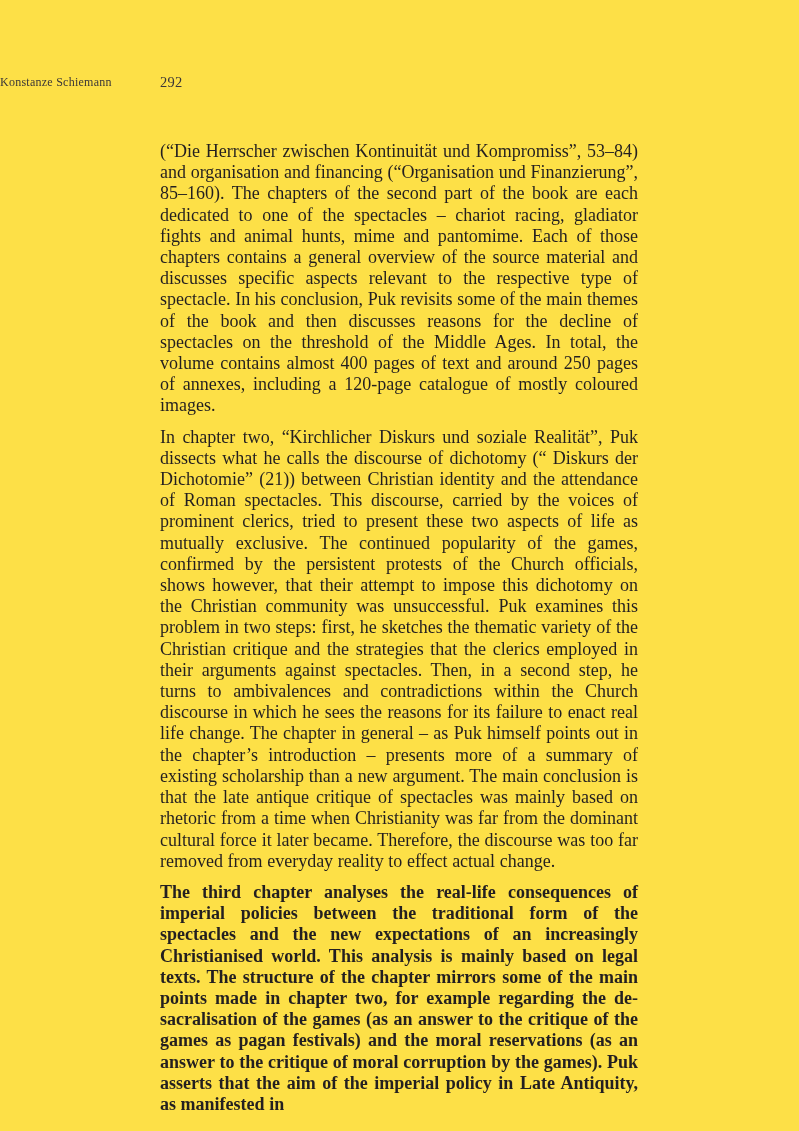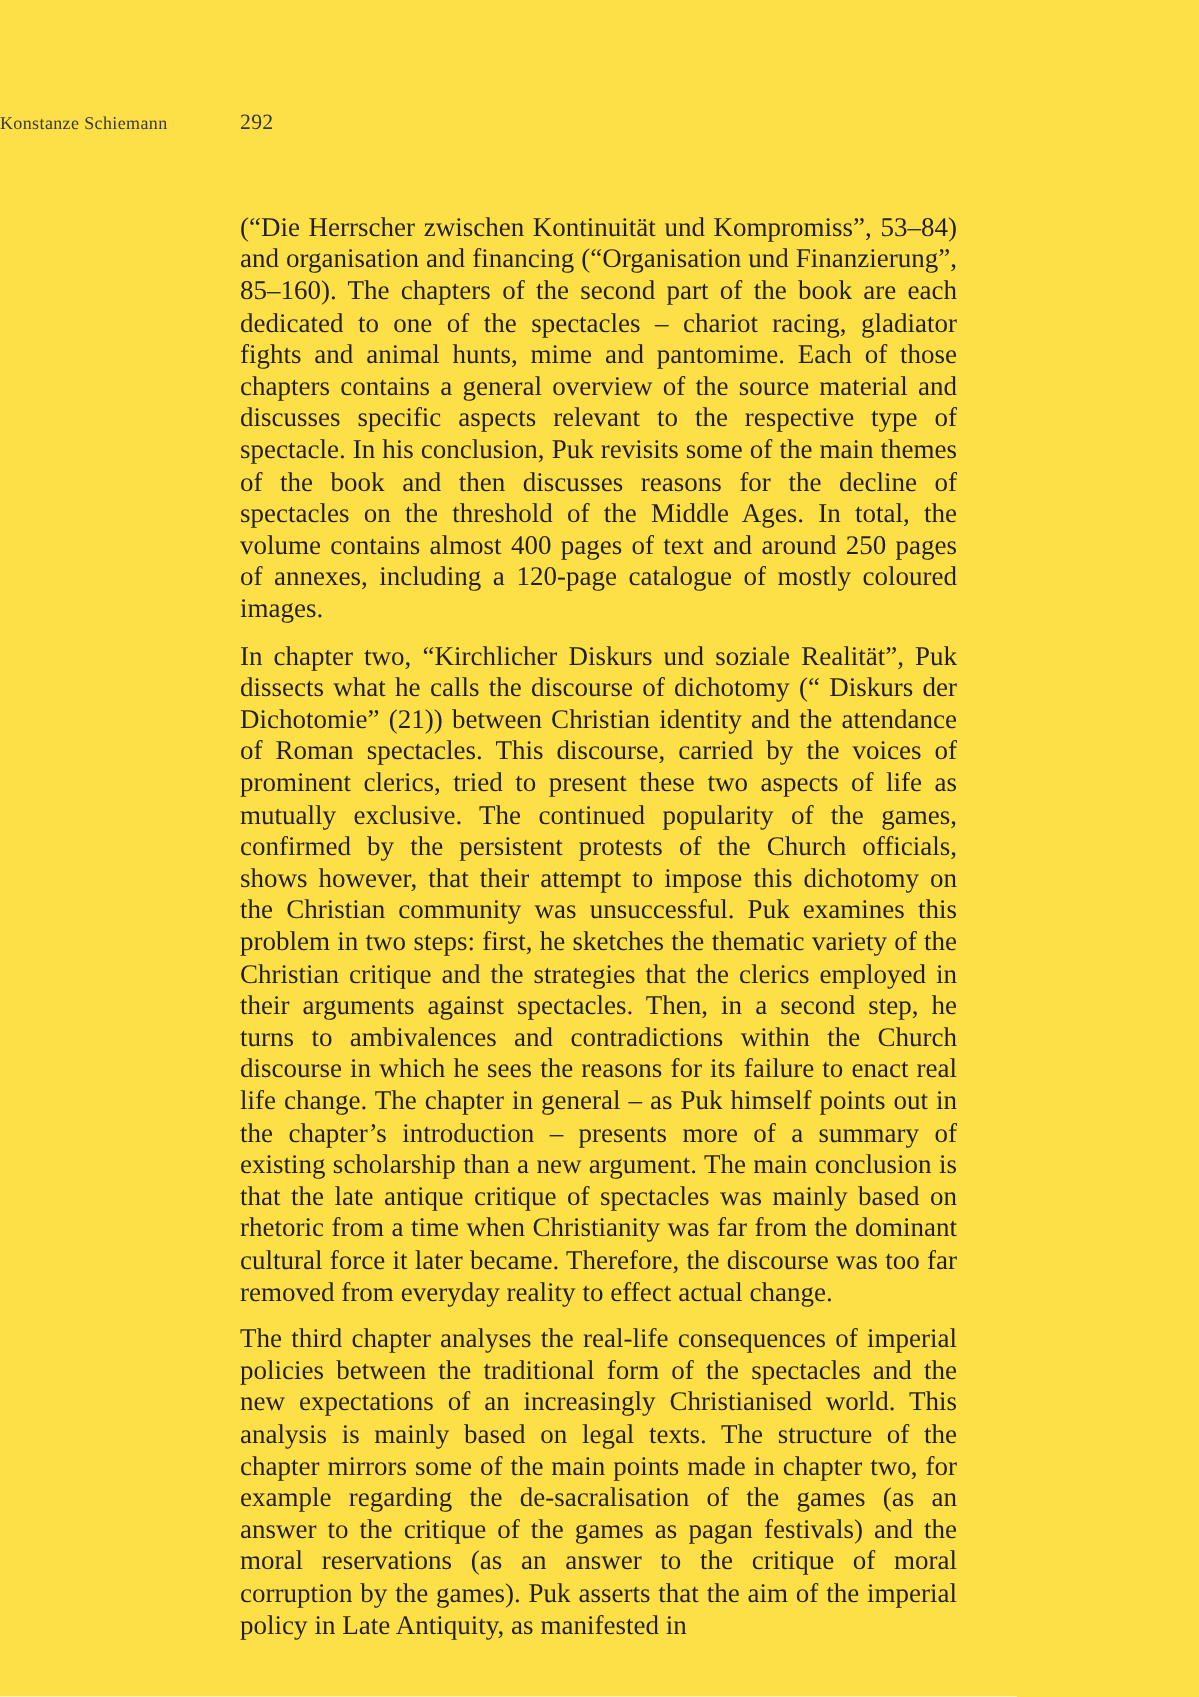--- a/index.html
+++ b/index.html
@@ -68,20 +68,21 @@
     line-height: 21.2px;
     text-align: justify;
     text-justify: inter-word;
     color: #231f20;
     hyphens: manual;
     word-spacing: 0.1px;
   }
 
   .para:last-child {
     margin-bottom: 0;
+    font-weight: bold;
   }
 </style>
 </head>
 <body>
 
 <div class="page">
 
   <div class="running-head">
     <div class="folio">292</div>
     <div class="head-title">Konstanze Schiemann</div>

